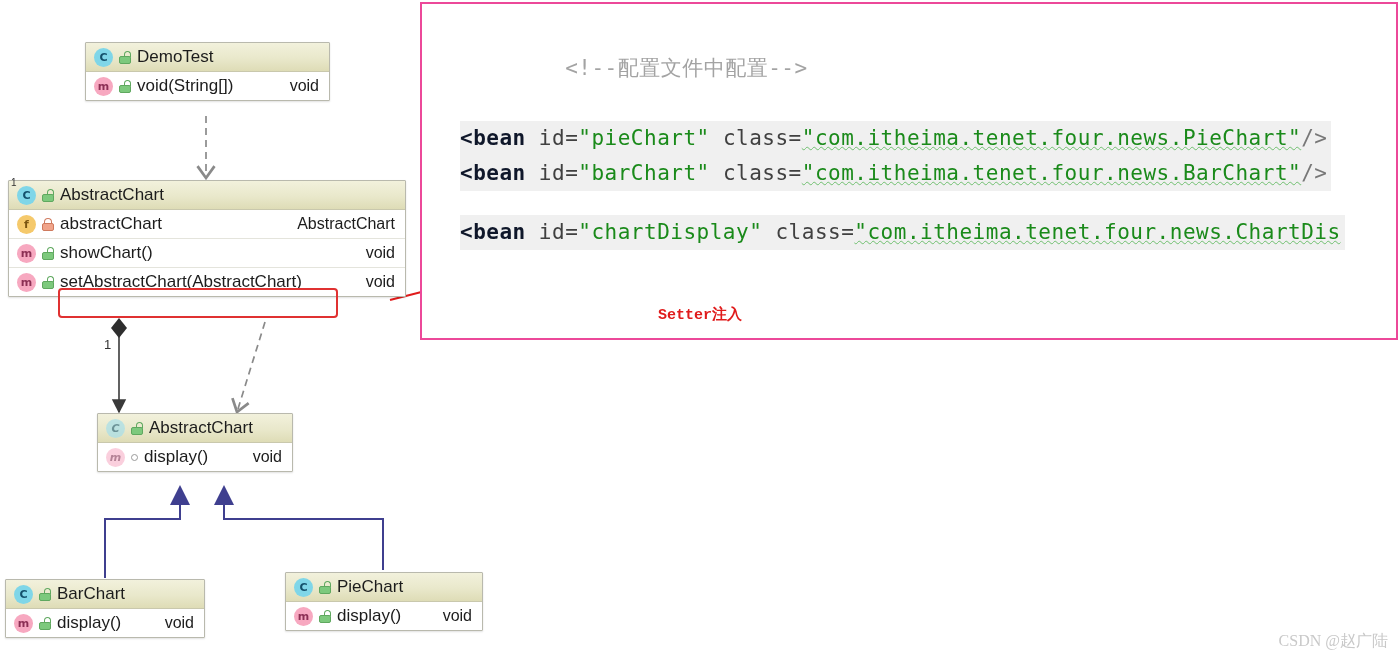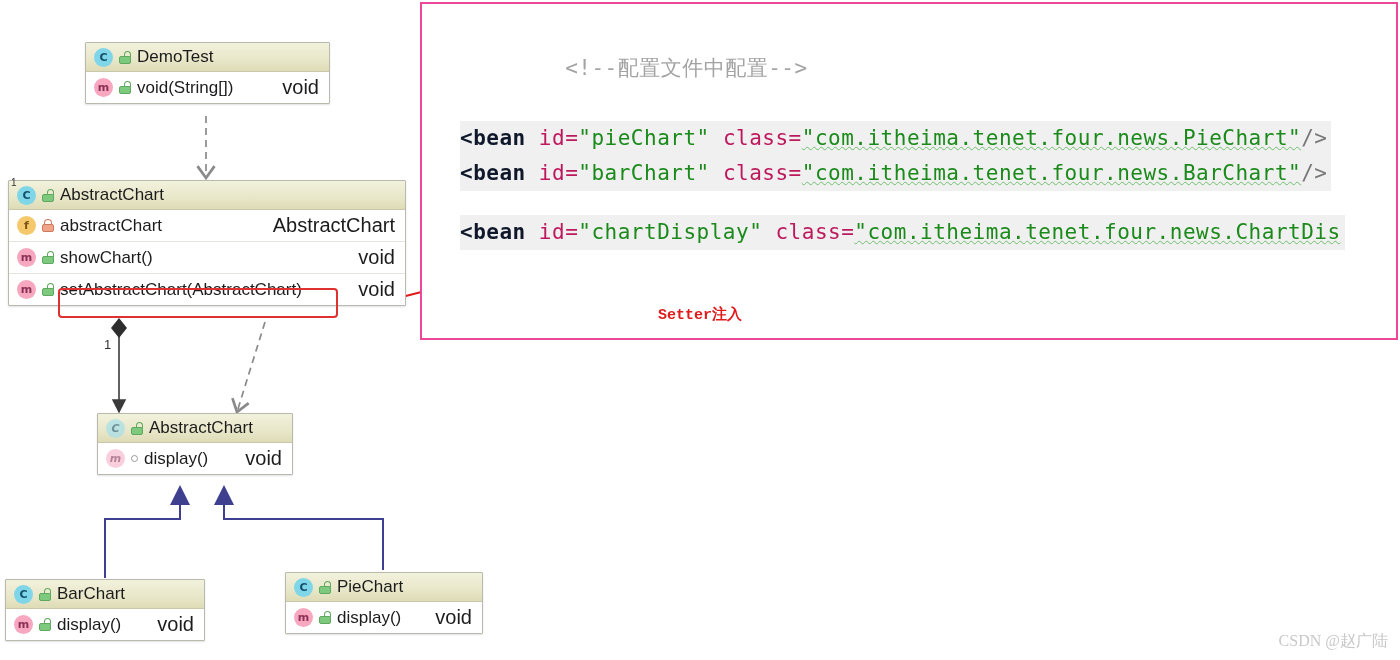--- a/index.html
+++ b/index.html
@@ -30,21 +30,21 @@
     display:flex;align-items:center;gap:6px;
     padding:4px 10px 4px 8px;
     border-bottom:1px solid #e4e4dc;
     background:#fff;
   }
   .uml-row:last-child{border-bottom:none;}
   .uml-name{
     font-size:17px;color:#1c1c1c;white-space:nowrap;
   }
   .uml-type{
-    margin-left:auto;font-size:20px;color:#1c1c1c;white-space:nowrap;padding-left:14px;
+    margin-left:auto;font-size:16px;color:#1c1c1c;white-space:nowrap;padding-left:14px;
   }
   .uml-mult{
     position:absolute;left:2px;top:-3px;font-size:10px;color:#333;line-height:1;
   }
 
   
   .ico{flex:0 0 auto;display:inline-block;position:relative;}
   .ico-circle{
     width:19px;height:19px;border-radius:50%;
     display:flex;align-items:center;justify-content:center;
@@ -88,21 +88,21 @@
   }
   .code-inner{padding:12px 0 0 38px;}
   .code-line{
     font-family:"DejaVu Sans Mono","Liberation Mono",monospace;
     font-size:21px;line-height:35px;white-space:pre;
     letter-spacing:.5px;
   }
   .code-line.shaded{background:#f0f0f0;display:inline-block;padding-right:4px;}
   .cm{color:#a3a3a3;}
   .tg{color:#0f172a;font-weight:bold;}
-  .at{color:#be185d;}
+  .at{color:#404040;}
   .st{color:#1a8a1a;}
   .pn{color:#777777;}
   .blank{height:24px;}
 
   .squiggle{
     text-decoration:underline;
     text-decoration-style:wavy;
     text-decoration-color:#6fbf6f;
     text-decoration-thickness:1px;
   }

